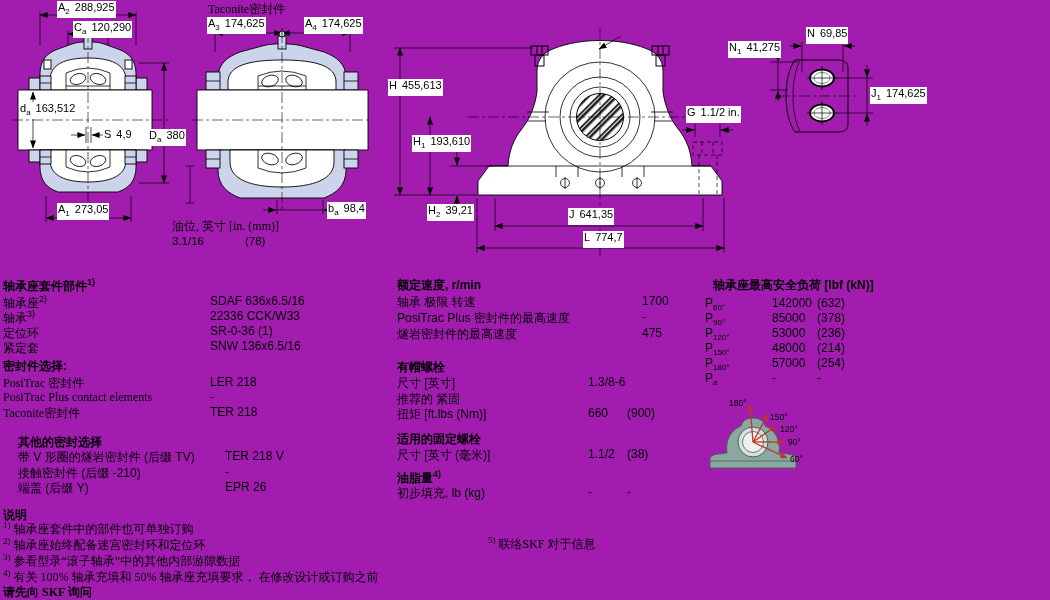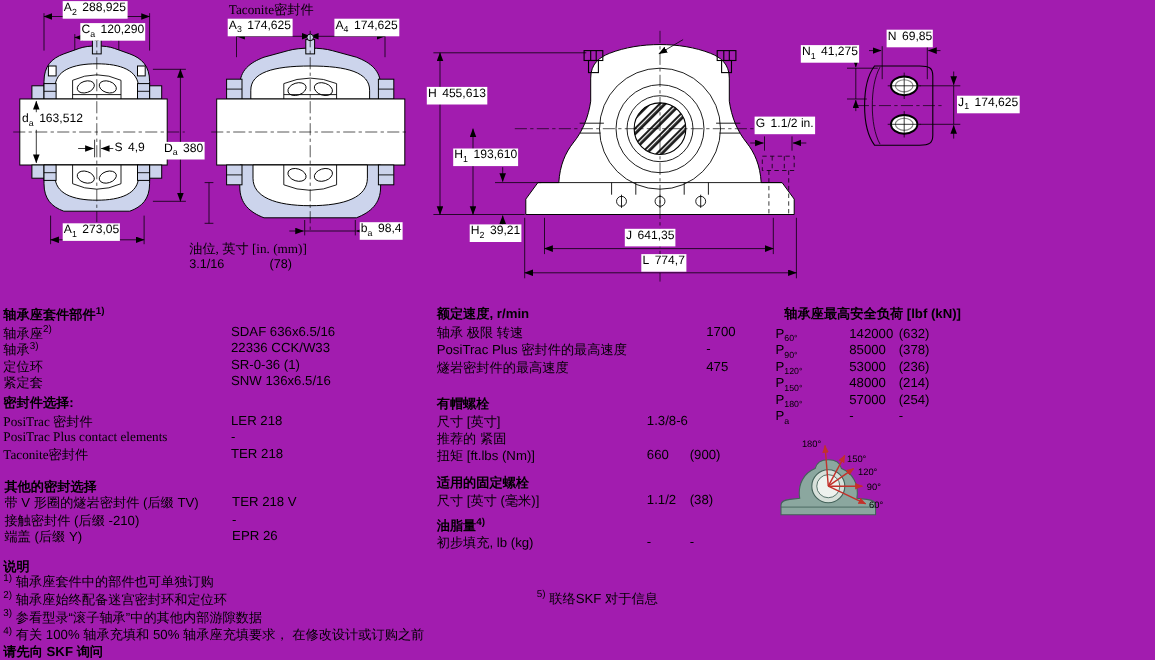--- a/index.html
+++ b/index.html
@@ -22,21 +22,21 @@
   .row{position:relative;white-space:nowrap;height:15px;}
   .row sup{font-size:9px;}
   .sh sup{font-size:9px;}
   .lv{position:absolute;left:207px;top:0;}
   .mv1{position:absolute;left:191px;top:0;}
   .mv2{position:absolute;left:230px;top:0;}
   .mvs{position:absolute;left:245px;top:0;}
   .pv1{position:absolute;left:67px;top:0;}
   .pv2{position:absolute;left:112px;top:0;}
   .prow sub{font-size:8px;}
-  .note{position:absolute;font-size:12px;white-space:nowrap;}
+  .note{position:absolute;font-size:12px;white-space:nowrap;font-family:Liberation Serif, serif;}
   .note sup{font-size:9px;}
   .nb{font-weight:bold;}
   .alabel{position:absolute;font-size:8.5px;white-space:nowrap;}
 </style>
 </head>
 <body>
 
 <div class="page">
 
   <svg width="1050" height="270">
@@ -264,21 +264,21 @@
     <div class="row"><span>紧定套</span><sup></sup><span class="lv">SNW 136x6.5/16</span></div>
   </div>
 
   <div class="spec" style="left:3px;top:358px">
     <div class="sh" style="height:17px"><span>密封件选择:</span></div>
     <div class="row serif"><span>PosiTrac 密封件</span><span class="lv" style="font-family:'Liberation Sans',sans-serif">LER 218</span></div>
     <div class="row serif"><span>PosiTrac Plus contact elements</span><span class="lv" style="font-family:'Liberation Sans',sans-serif">-</span></div>
     <div class="row serif"><span>Taconite密封件</span><span class="lv" style="font-family:'Liberation Sans',sans-serif">TER 218</span></div>
   </div>
 
-  <div class="spec" style="left:4px;top:434px">
+  <div class="spec" style="left:18px;top:434px">
     <div class="sh" style="height:15px"><span>其他的密封选择</span></div>
     <div class="row" style="height:15.5px"><span>带 V 形圈的燧岩密封件 (后缀 TV)</span><span class="lv">TER 218 V</span></div>
     <div class="row" style="height:15.5px"><span>接触密封件 (后缀 -210)</span><span class="lv">-</span></div>
     <div class="row" style="height:15.5px"><span>端盖 (后缀 Y)</span><span class="lv">EPR 26</span></div>
   </div>
 
   <div class="spec" style="left:397px;top:277px">
     <div class="sh" style="height:17px"><span>额定速度, r/min</span></div>
     <div class="row" style="height:16px"><span>轴承 极限 转速</span><span class="mvs">1700</span></div>
     <div class="row" style="height:16px"><span>PosiTrac Plus 密封件的最高速度</span><span class="mvs">-</span></div>

